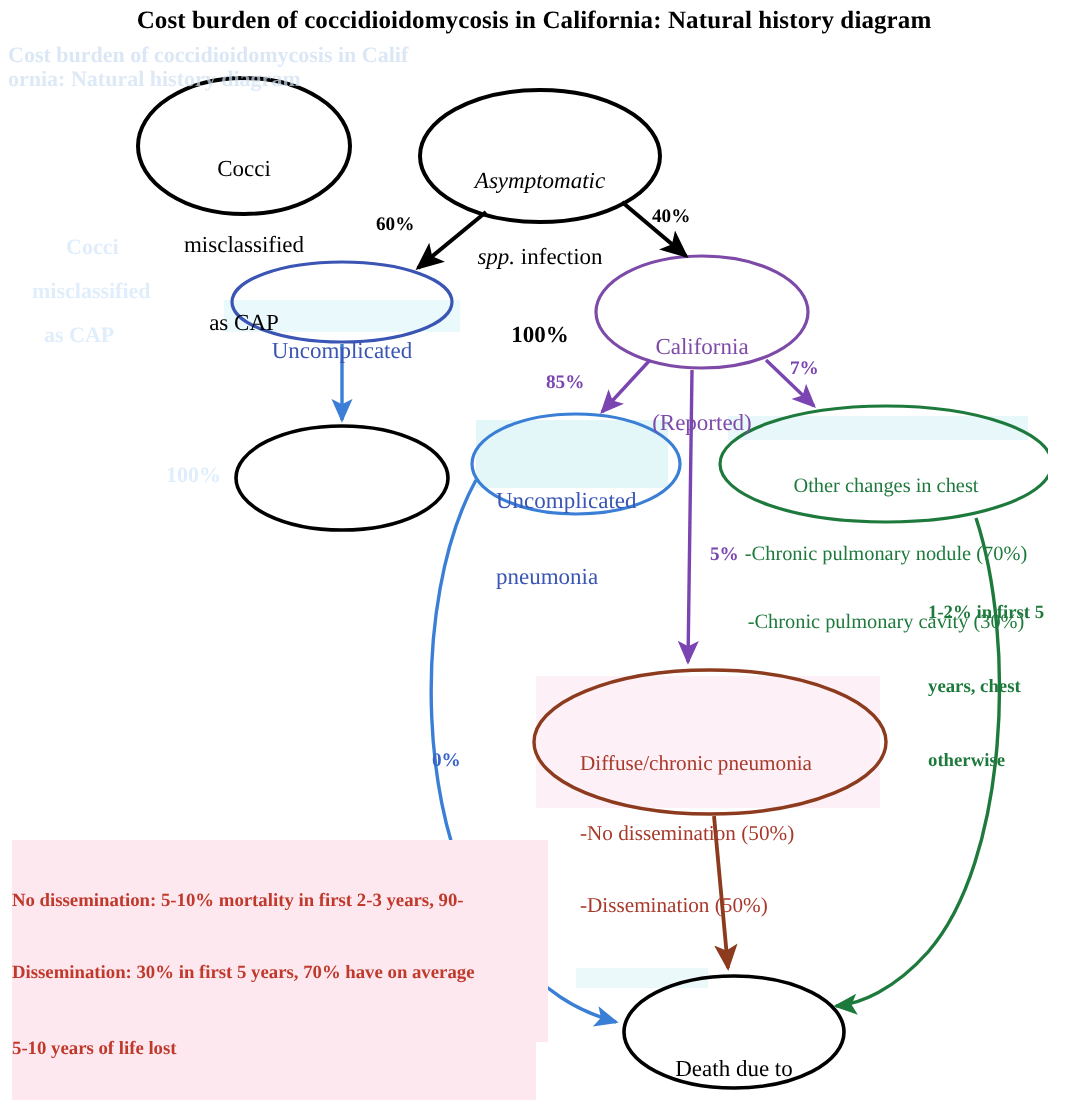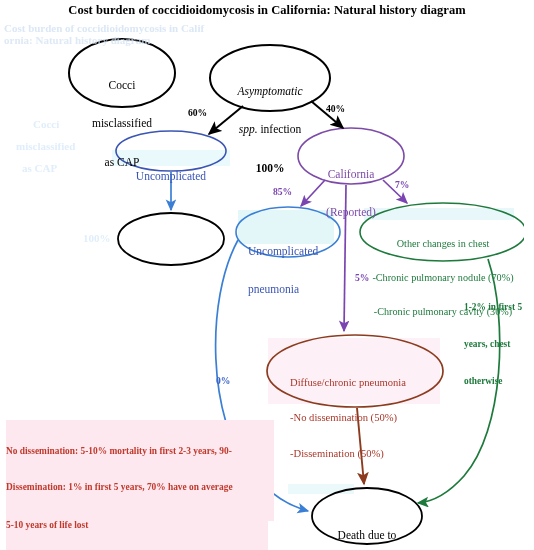--- a/index.html
+++ b/index.html
@@ -238,17 +238,17 @@
     <div>years, chest</div>
     <div>otherwise</div>
   </div>
 
   <div class="lbl note" style="left:6px; top:420px; width:268px;">
     <div>No dissemination: 5-10% mortality in first 2-3 years, 90-</div>
     <div>95% have mortality rate consistent with mild COPD (3.9%)</div>
   </div>
 
   <div class="lbl note" style="left:6px; top:456px; width:262px;">
-    <div>Dissemination: 1% in first 5 years, 70% have on average</div>
+    <div>Dissemination: 30% in first 5 years, 70% have on average</div>
     <div>5-10 years of life lost</div>
   </div>
 
 </div>
 
 </body></html>

